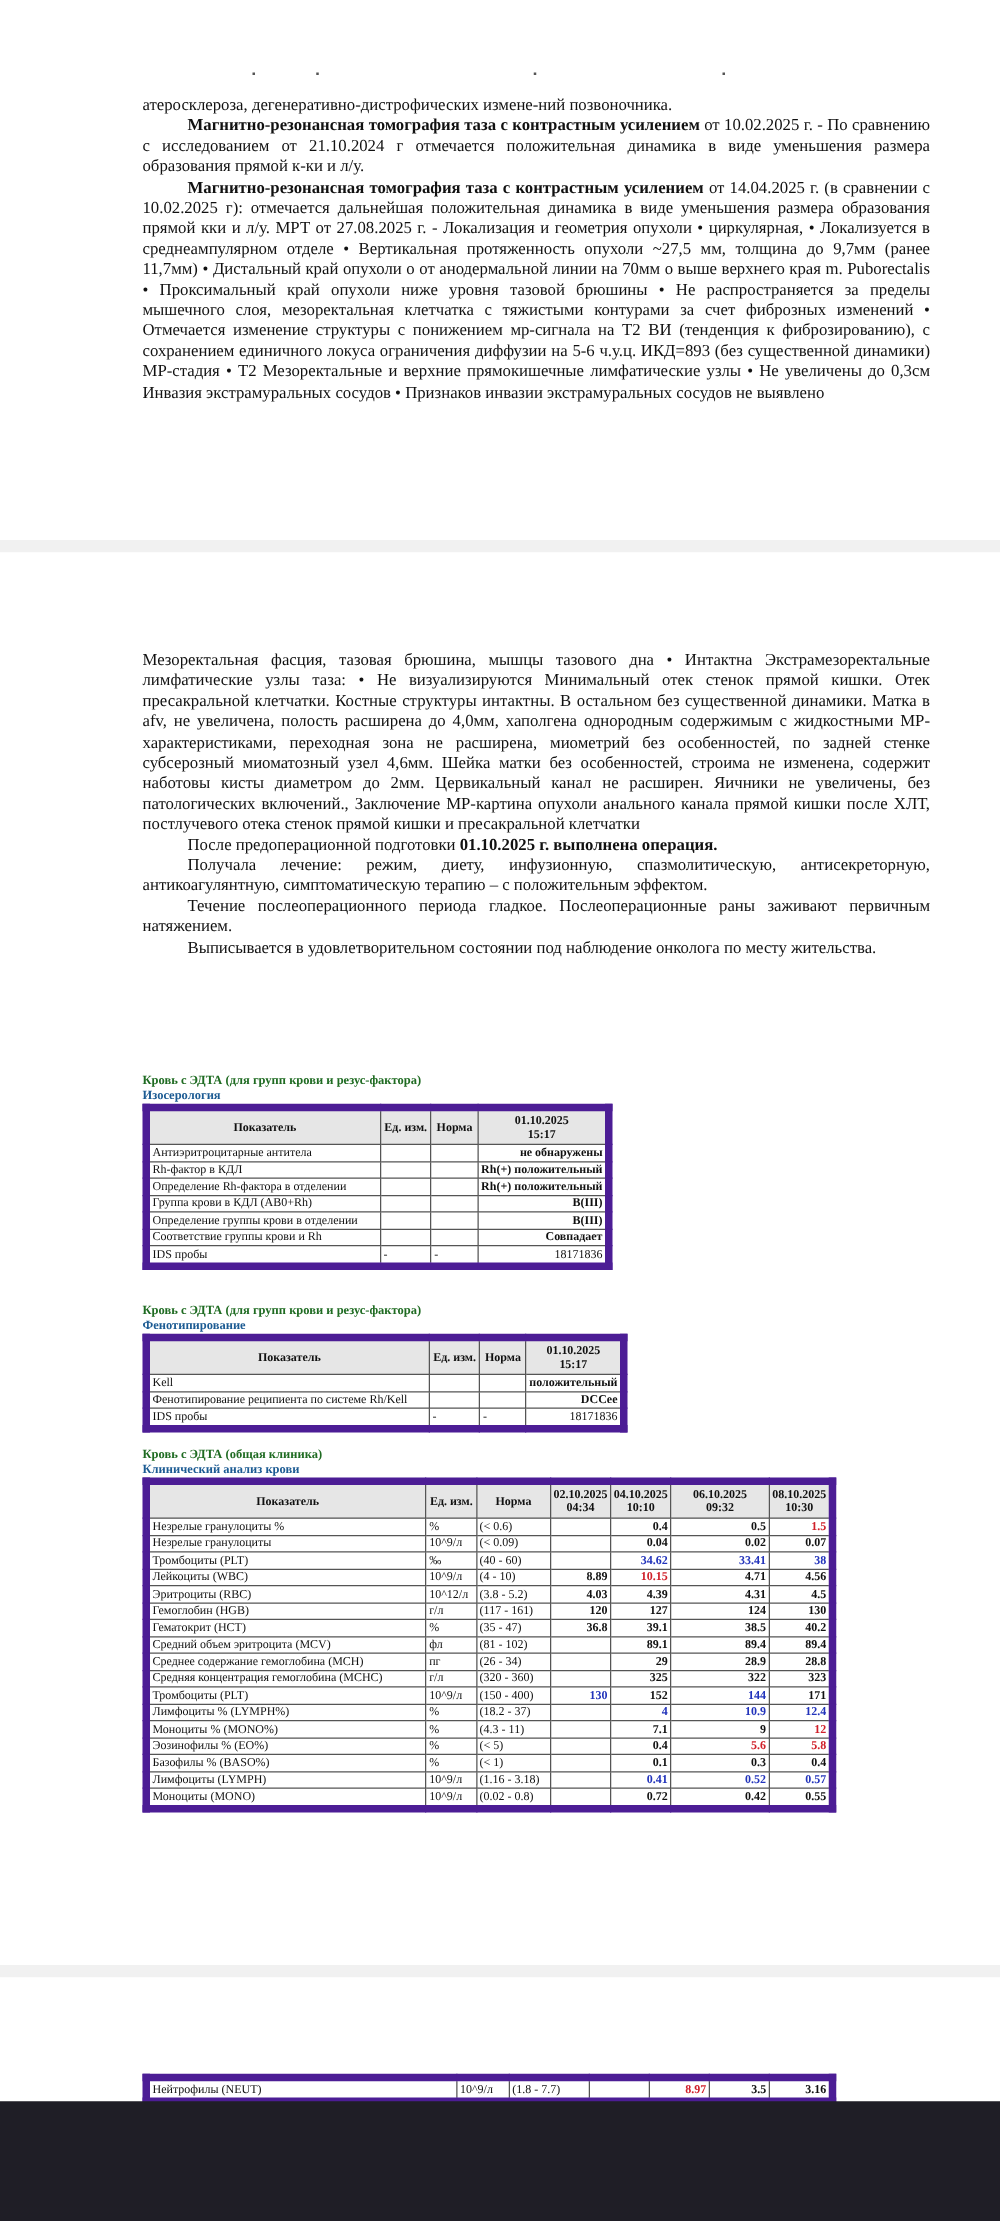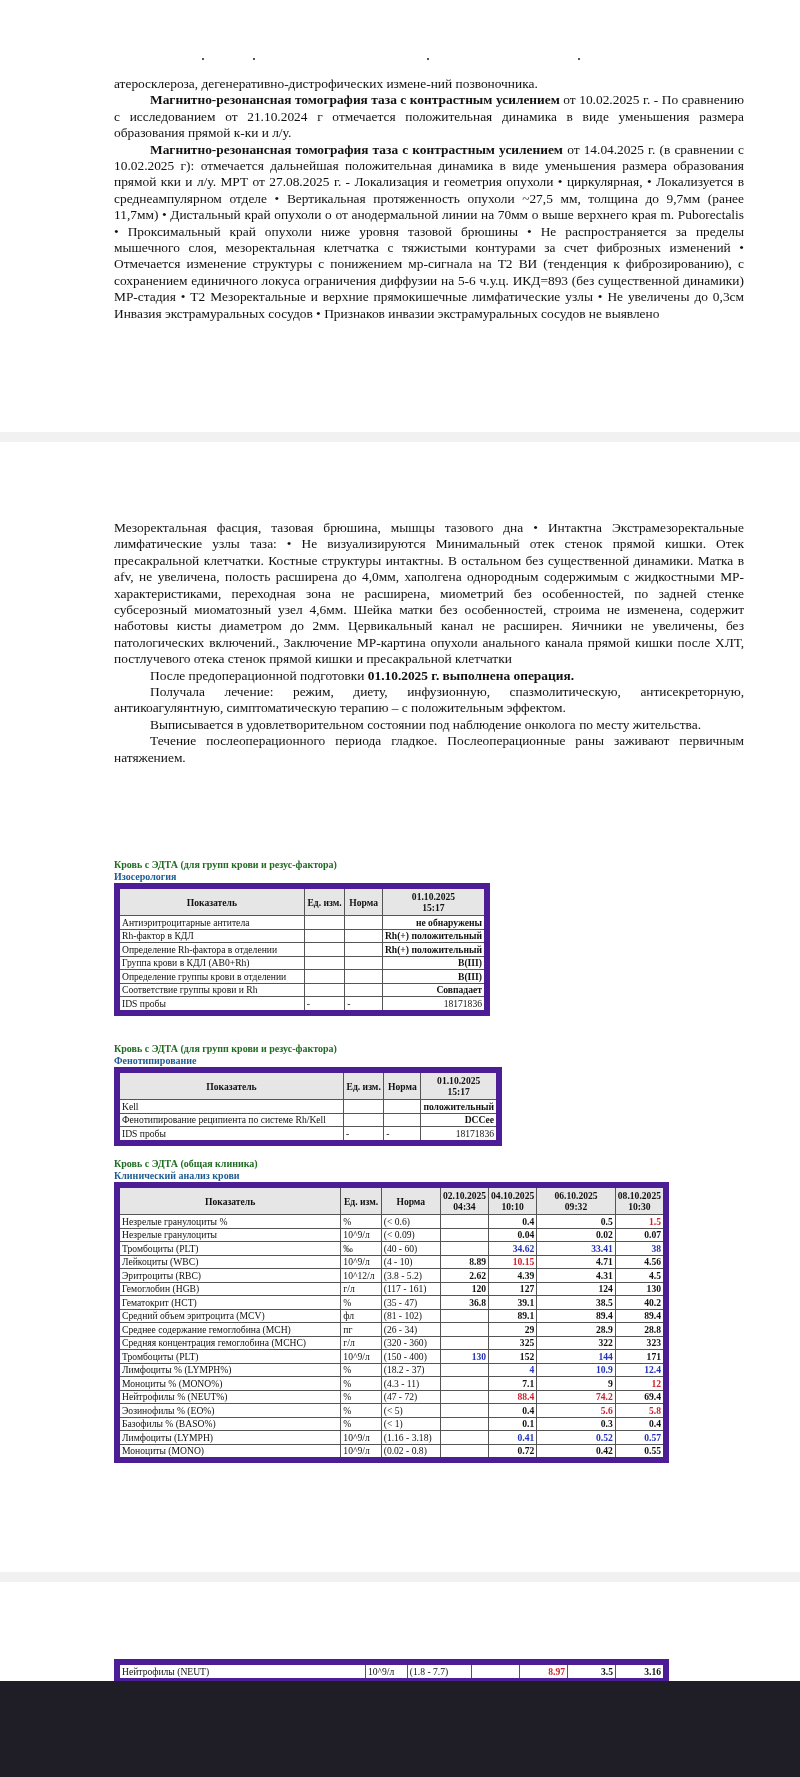--- a/index.html
+++ b/index.html
@@ -45,22 +45,22 @@
     <p class="ind"><b>Магнитно-резонансная томография таза с контрастным усилением</b><span> от 14.04.2025 г. (в сравнении с 10.02.2025 г): отмечается дальнейшая положительная динамика в виде уменьшения размера образования прямой кки и л/у. МРТ от 27.08.2025 г. - Локализация и геометрия опухоли • циркулярная, • Локализуется в среднеампулярном отделе • Вертикальная протяженность опухоли ~27,5 мм, толщина до 9,7мм (ранее 11,7мм) • Дистальный край опухоли о от анодермальной линии на 70мм о выше верхнего края m. Puborectalis • Проксимальный край опухоли ниже уровня тазовой брюшины • Не распространяется за пределы мышечного слоя, мезоректальная клетчатка с тяжистыми контурами за счет фиброзных изменений • Отмечается изменение структуры с понижением мр-сигнала на Т2 ВИ (тенденция к фиброзированию), с сохранением единичного локуса ограничения диффузии на 5-6 ч.у.ц. ИКД=893 (без существенной динамики) МР-стадия • Т2 Мезоректальные и верхние прямокишечные лимфатические узлы • Не увеличены до 0,3см Инвазия экстрамуральных сосудов • Признаков инвазии экстрамуральных сосудов не выявлено</span></p>
   </div>
 </div>
 <div class="sep" style="top:432px;"></div>
 
 <div class="page" style="top:442px;height:1130px;">
   <div class="text" style="top:78px;">
     <p>Мезоректальная фасция, тазовая брюшина, мышцы тазового дна • Интактна Экстрамезоректальные лимфатические узлы таза: • Не визуализируются Минимальный отек стенок прямой кишки. Отек пресакральной клетчатки. Костные структуры интактны. В остальном без существенной динамики. Матка в afv, не увеличена, полость расширена до 4,0мм, хаполгена однородным содержимым с жидкостными МР-характеристиками, переходная зона не расширена, миометрий без особенностей, по задней стенке субсерозный миоматозный узел 4,6мм. Шейка матки без особенностей, строима не изменена, содержит наботовы кисты диаметром до 2мм. Цервикальный канал не расширен. Яичники не увеличены, без патологических включений., Заключение МР-картина опухоли анального канала прямой кишки после ХЛТ, постлучевого отека стенок прямой кишки и пресакральной клетчатки</p>
     <p class="ind"><span>После предоперационной подготовки </span><b>01.10.2025 г. выполнена операция.</b></p>
     <p class="ind">Получала лечение: режим, диету, инфузионную, спазмолитическую, антисекреторную, антикоагулянтную, симптоматическую терапию – с положительным эффектом.</p>
+    <p class="ind">Течение послеоперационного периода гладкое. Послеоперационные раны заживают первичным натяжением.</p>
     <p class="ind">Выписывается в удовлетворительном состоянии под наблюдение онколога по месту жительства.</p>
-    <p class="ind">Течение послеоперационного периода гладкое. Послеоперационные раны заживают первичным натяжением.</p>
   </div>
 
   <div class="lab-block" style="top:417px;">
     <div class="lab-title">Кровь с ЭДТА (для групп крови и резус-фактора)</div>
     <div class="lab-sub">Изосерология</div>
     <table class="lab" style="width:376px;">
       <thead>
         <tr>
           <th style="width:186px">Показатель</th>
           <th style="width:36px">Ед. изм.</th>
@@ -199,21 +199,21 @@
             <td class="n" style="width: 58px;">(4 - 10)</td>
             <td class="v" style="width: 42px;">8.89</td>
             <td class="v" style="width: 42px; color: rgb(208, 32, 42);">10.15</td>
             <td class="v" style="width: 42px;">4.71</td>
             <td class="v" style="width: 42px;">4.56</td>
           </tr>
           <tr>
             <td class="n" style="width: 236px;">Эритроциты (RBC)</td>
             <td class="n" style="width: 36px;">10^12/л</td>
             <td class="n" style="width: 58px;">(3.8 - 5.2)</td>
-            <td class="v" style="width: 42px;">2.62</td>
+            <td class="v" style="width: 42px;">4.03</td>
             <td class="v" style="width: 42px;">4.39</td>
             <td class="v" style="width: 42px;">4.31</td>
             <td class="v" style="width: 42px;">4.5</td>
           </tr>
           <tr>
             <td class="n" style="width: 236px;">Гемоглобин (HGB)</td>
             <td class="n" style="width: 36px;">г/л</td>
             <td class="n" style="width: 58px;">(117 - 161)</td>
             <td class="v" style="width: 42px;">120</td>
             <td class="v" style="width: 42px;">127</td>
@@ -277,29 +277,20 @@
           <tr>
             <td class="n" style="width: 236px;">Моноциты % (MONO%)</td>
             <td class="n" style="width: 36px;">%</td>
             <td class="n" style="width: 58px;">(4.3 - 11)</td>
             <td class="v" style="width: 42px;"></td>
             <td class="v" style="width: 42px;">7.1</td>
             <td class="v" style="width: 42px;">9</td>
             <td class="v" style="width: 42px; color: rgb(208, 32, 42);">12</td>
           </tr>
           <tr>
-            <td class="n" style="width: 236px;">Нейтрофилы % (NEUT%)</td>
-            <td class="n" style="width: 36px;">%</td>
-            <td class="n" style="width: 58px;">(47 - 72)</td>
-            <td class="v" style="width: 42px;"></td>
-            <td class="v" style="width: 42px; color: rgb(208, 32, 42);">88.4</td>
-            <td class="v" style="width: 42px; color: rgb(208, 32, 42);">74.2</td>
-            <td class="v" style="width: 42px;">69.4</td>
-          </tr>
-          <tr>
             <td class="n" style="width: 236px;">Эозинофилы % (EO%)</td>
             <td class="n" style="width: 36px;">%</td>
             <td class="n" style="width: 58px;">(&lt; 5)</td>
             <td class="v" style="width: 42px;"></td>
             <td class="v" style="width: 42px;">0.4</td>
             <td class="v" style="width: 42px; color: rgb(208, 32, 42);">5.6</td>
             <td class="v" style="width: 42px; color: rgb(208, 32, 42);">5.8</td>
           </tr>
           <tr>
             <td class="n" style="width: 236px;">Базофилы % (BASO%)</td>

